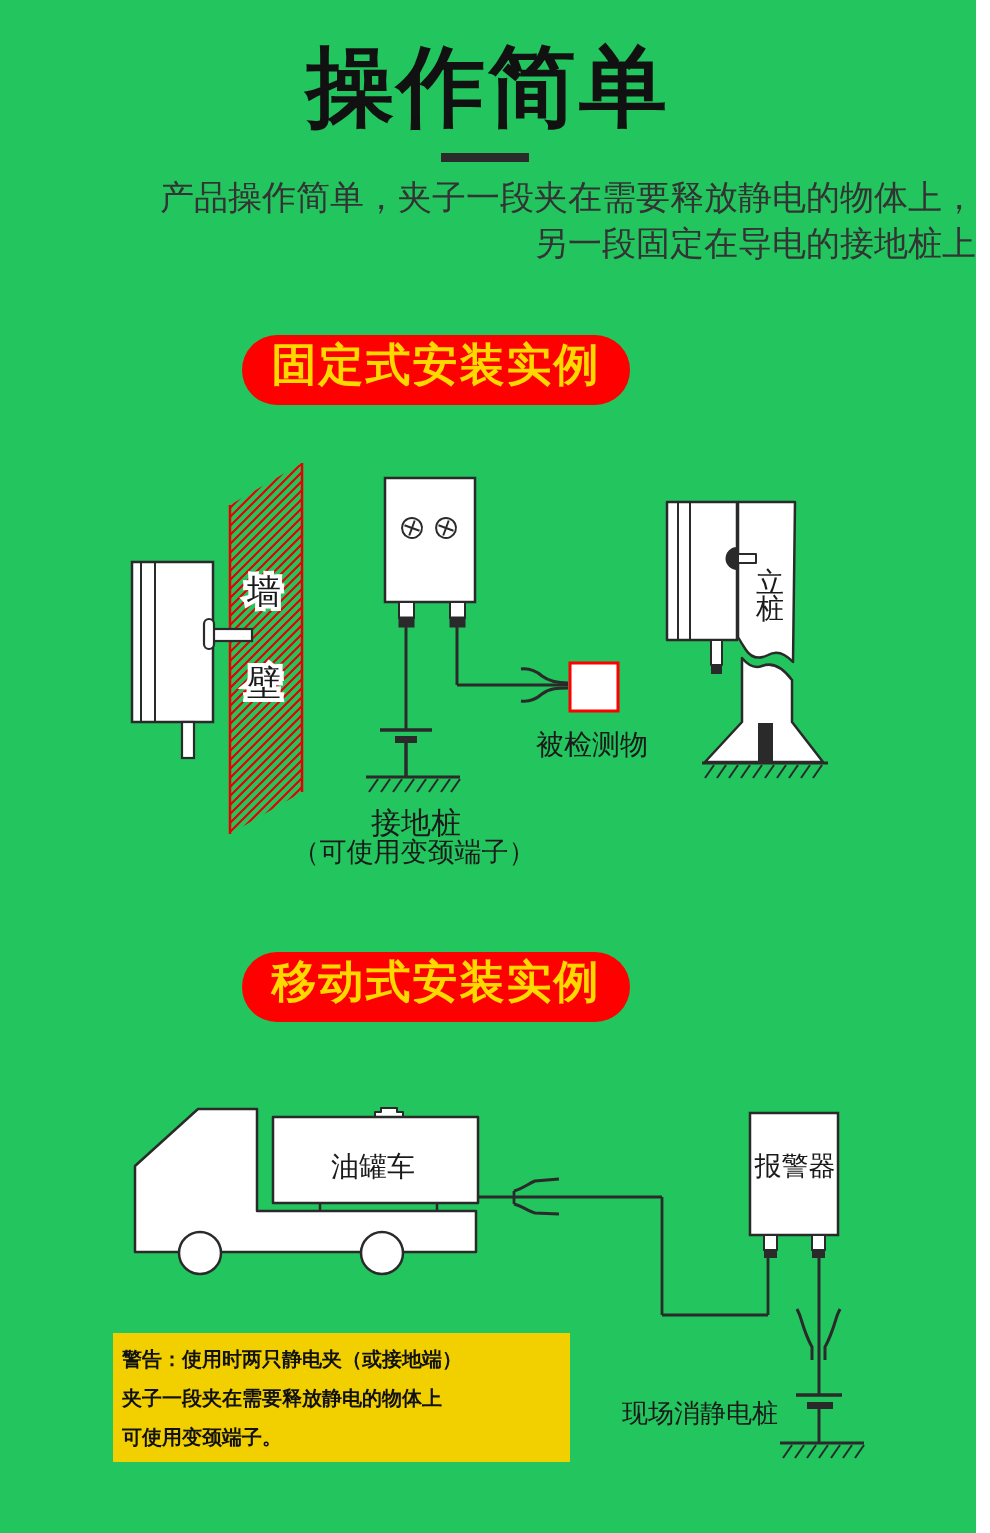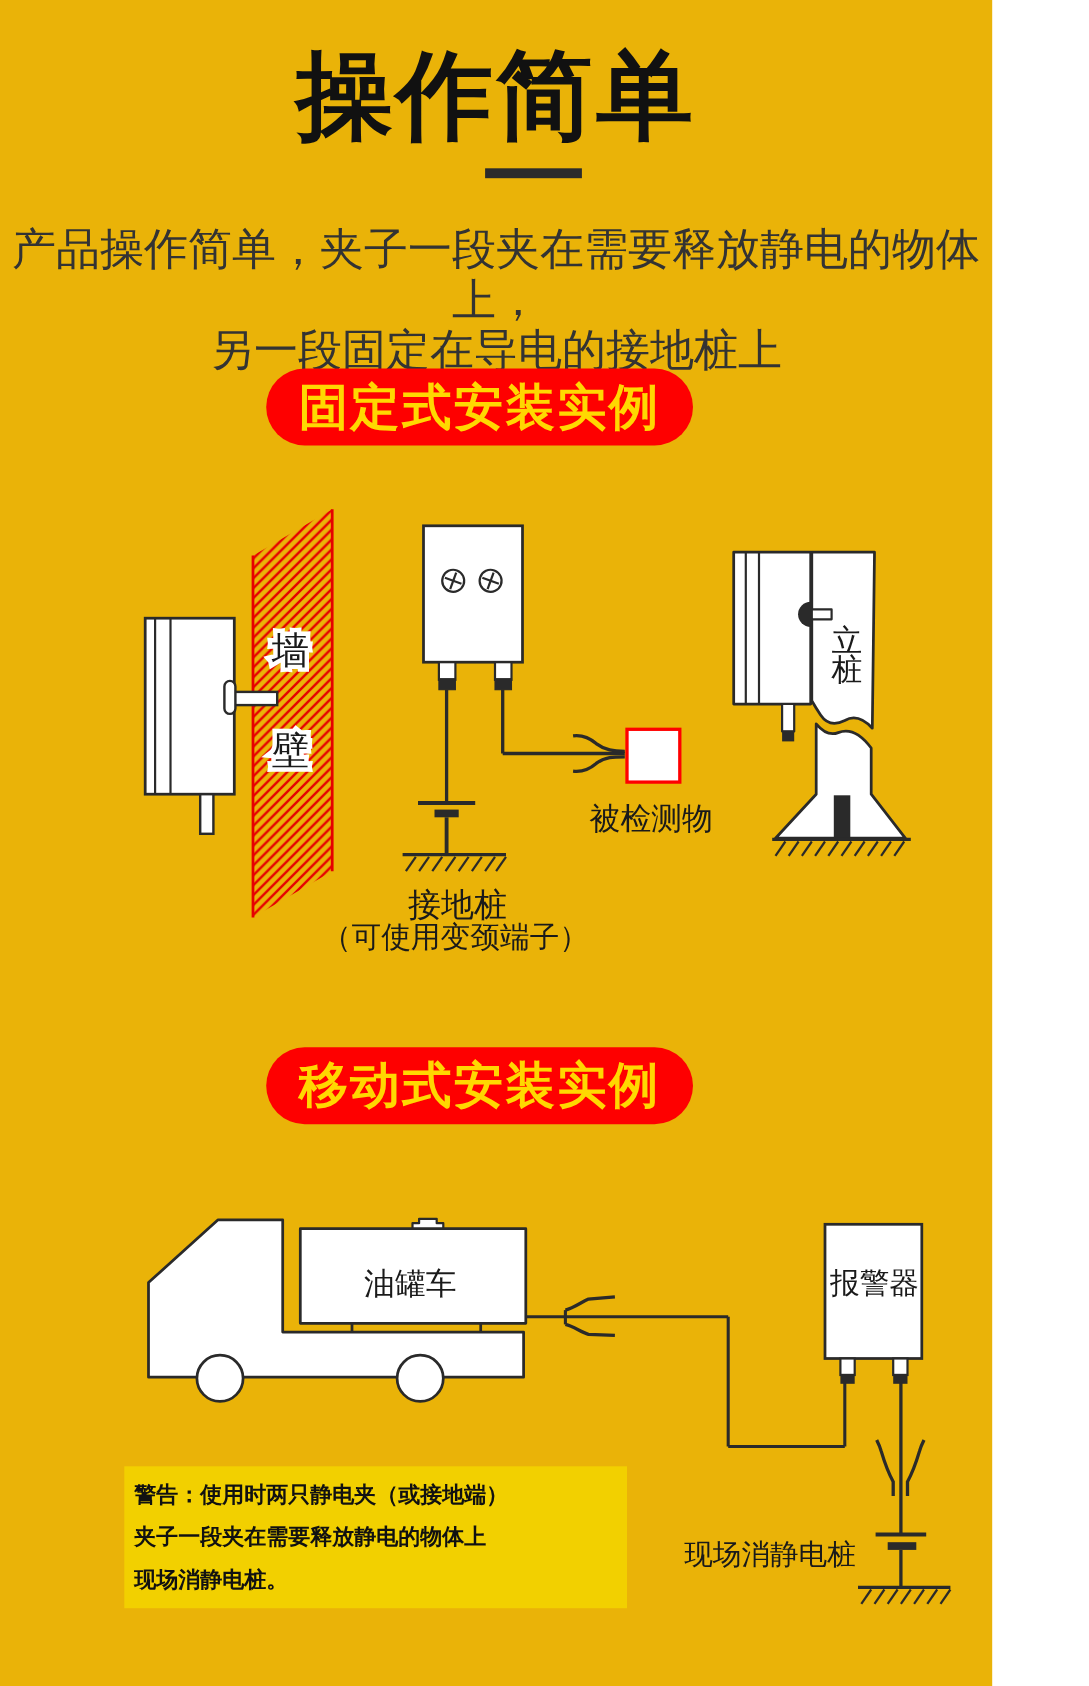--- a/index.html
+++ b/index.html
@@ -1,24 +1,24 @@
 <!DOCTYPE html>
 <html><head>
 <meta charset="utf-8">
 <style>
   html,body{margin:0;padding:0;background:#fff;}
-  .page{position:relative;width:870px;height:1533px;background:#eab308;overflow:hidden;
-        font-family:"Liberation Sans","DejaVu Sans",sans-serif;padding-left:32px;}
+  .page{position:relative;width:976px;height:1533px;background:#22c55e;overflow:hidden;
+        font-family:"Liberation Sans","DejaVu Sans",sans-serif;}
   .page-title{position:absolute;top:28px;left:0;width:100%;text-align:center;
               font-size:88px;font-weight:900;color:#111;letter-spacing:3px;}
   .title-divider{position:absolute;top:153px;left:441px;width:88px;height:9px;background:#2b2b2b;}
-  .intro{position:absolute;top:204px;left:0;width:100%;text-align:center;
-         font-size:40px;line-height:46px;color:#333;font-weight:400;}
+  .intro{position:absolute;top:174px;left:0;width:100%;text-align:right;
+         font-size:34px;line-height:46px;color:#333;font-weight:400;}
   .banner{position:absolute;left:242px;width:388px;height:70px;background:#fe0000;
-          border-radius:36px;display:flex;align-items:center;justify-content:center;
+          border-radius:36px;display:flex;align-items:flex-start;justify-content:center;
           font-size:45px;font-weight:800;color:#ffd800;letter-spacing:2px;}
   .banner-fixed{top:335px;}
   .banner-mobile{top:952px;font-family:Liberation Serif, serif;}
   .diagram{position:absolute;left:0;}
   svg text{font-family:"Liberation Sans","DejaVu Sans",sans-serif;fill:#1a1a1a;}
   .halo{paint-order:stroke;stroke:#ffffff;stroke-width:8px;}
   .warning-box{position:absolute;left:113px;top:1333px;width:457px;height:129px;
                background:#f2d000;box-sizing:border-box;padding:7px 0 0 9px;
                font-size:20px;font-weight:700;line-height:39px;color:#111;}
   .warning-box div{white-space:nowrap;}
@@ -195,16 +195,16 @@
           <line x1="852" y1="1445" x2="843" y2="1458"></line>
         <line x1="864" y1="1445" x2="855" y2="1458"></line>
       </g>
     </g>
     <text x="700" y="1422" font-size="26" text-anchor="middle">现场消静电桩</text>
   </svg>
 
   <div class="warning-box">
     <div>警告：使用时两只静电夹（或接地端）</div>
     <div>夹子一段夹在需要释放静电的物体上</div>
-    <div>现场消静电桩。</div>
+    <div>可使用变颈端子。</div>
   </div>
 
 </div>
 
 </body></html>

